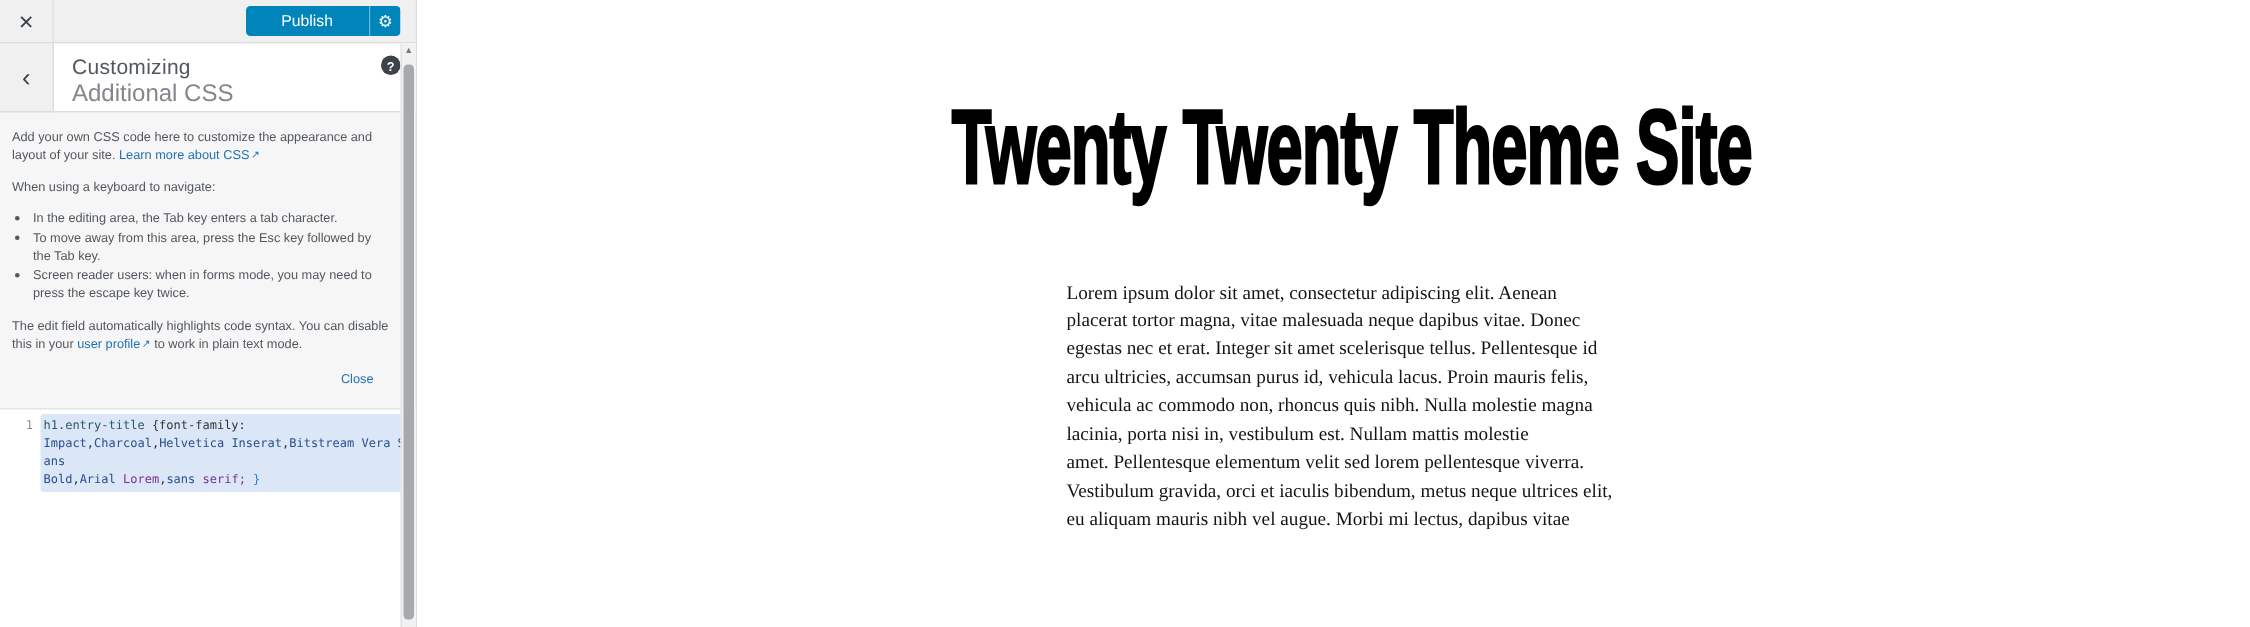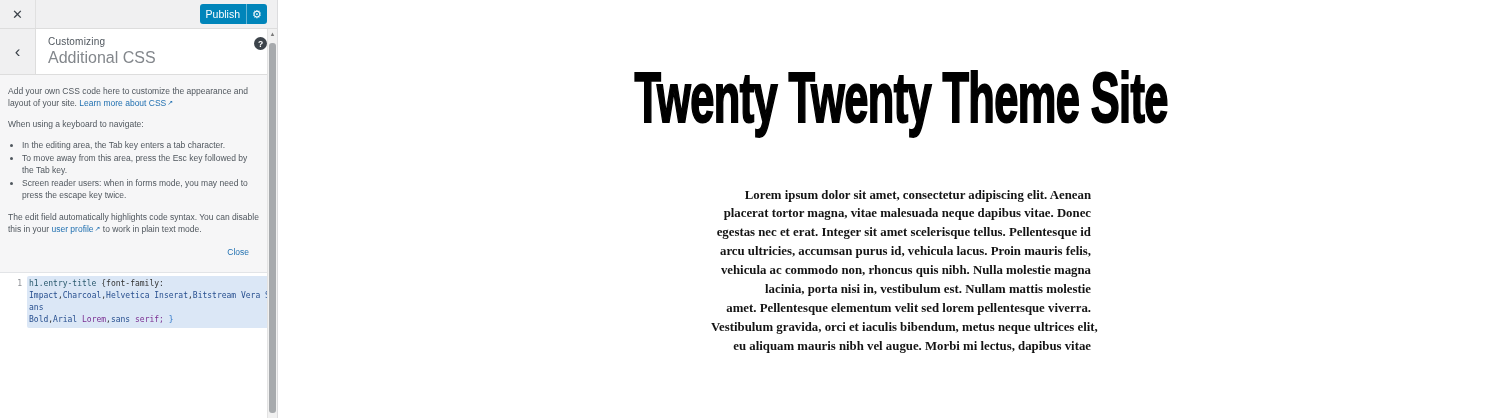--- a/index.html
+++ b/index.html
@@ -22,21 +22,21 @@
     display:flex; align-items:center;
   }
   .close-btn {
     width:36px; height:28px; display:flex; align-items:center; justify-content:center;
     border-right:1px solid #e0e0e0; cursor:pointer;
     color:#3c434a; font-size:13px; line-height:1;
   }
   .topbar-spacer { flex:1; }
   .publish-group { display:flex; margin-right:10px; }
   .publish-btn {
-    height:20px; padding:0 6px; border:none; border-radius:3px 0 0 3px;
+    height:20px; padding:0 24px; border:none; border-radius:3px 0 0 3px;
     color:#fff; font-size:10.5px; font-family:"Liberation Sans",sans-serif;
     display:flex; align-items:center; cursor:pointer;
   }
   .gear-btn {
     height:20px; width:21px; border:none; border-radius:0 3px 3px 0;
     border-left:1px solid rgba(255,255,255,.4);
     color:#fff; font-size:11px; display:flex; align-items:center; justify-content:center;
     cursor:pointer;
   }
 
@@ -44,21 +44,21 @@
   .panel-header { display:flex; height:46px; }
   .back-btn {
     width:36px; background:#f0f0f1; border-right:1px solid #ddd; border-bottom:1px solid #ddd;
     display:flex; align-items:center; justify-content:center;
     font-size:17px; color:#3c434a; cursor:pointer;
   }
   .panel-header-main {
     flex:1; background:#fff; border-bottom:1px solid #ddd;
     padding:7px 10px 0 12px; position:relative;
   }
-  .customizing-label { font-size:10px; color:#50575e; letter-spacing:.2px; }
+  .customizing-label { font-size:14px; color:#50575e; letter-spacing:.2px; }
   .panel-title { font-size:16px; color:#83878c; font-weight:400; margin-top:2px; }
   .help-toggle {
     position:absolute; top:8px; right:10px;
     width:13px; height:13px; border-radius:50%; background:#3c434a; color:#fff;
     font-size:8.5px; font-weight:bold; display:flex; align-items:center; justify-content:center;
     cursor:pointer;
   }
 
   
   .section-desc {
@@ -100,40 +100,40 @@
     position:absolute; top:2px; left:0; width:100%; text-align:center;
     font-size:6px; color:#7a7a7a; cursor:pointer;
   }
   .scroll-thumb {
     position:absolute; top:14px; bottom:5px; left:1px; width:7px;
     background:#a7aaad; border-radius:3px; cursor:grab;
   }
 
   
   .preview {
-    flex:1; background:#fff; height:418px; overflow:hidden;text-align:right;
+    flex:1; background:#fff; height:418px; overflow:hidden;
   }
   .preview-content {
     display:flex; flex-direction:column; align-items:center;
     transform:translateX(12px);
   }
   .site-title {
     margin-top:62px;
     font-family:"Liberation Sans", sans-serif;
     font-weight:700; font-size:70px; line-height:1.05; color:#000;
     letter-spacing:-1px; white-space:nowrap;
     transform:scaleX(.62); transform-origin:center;
     -webkit-text-stroke:2px #000;
   }
   .entry-text {
     margin-top:50px; width:380px;
     font-family:"Liberation Serif", serif;
     font-size:12.8px; line-height:18.9px; color:#141414;
   }
-  .entry-line { white-space:nowrap;font-weight:bold; }
+  .entry-line { white-space:nowrap; }
 </style>
 </head>
 <body>
 
 <div class="customizer">
 
   <div class="topbar">
     <div class="close-btn">
       <span>✕</span>
     </div>

